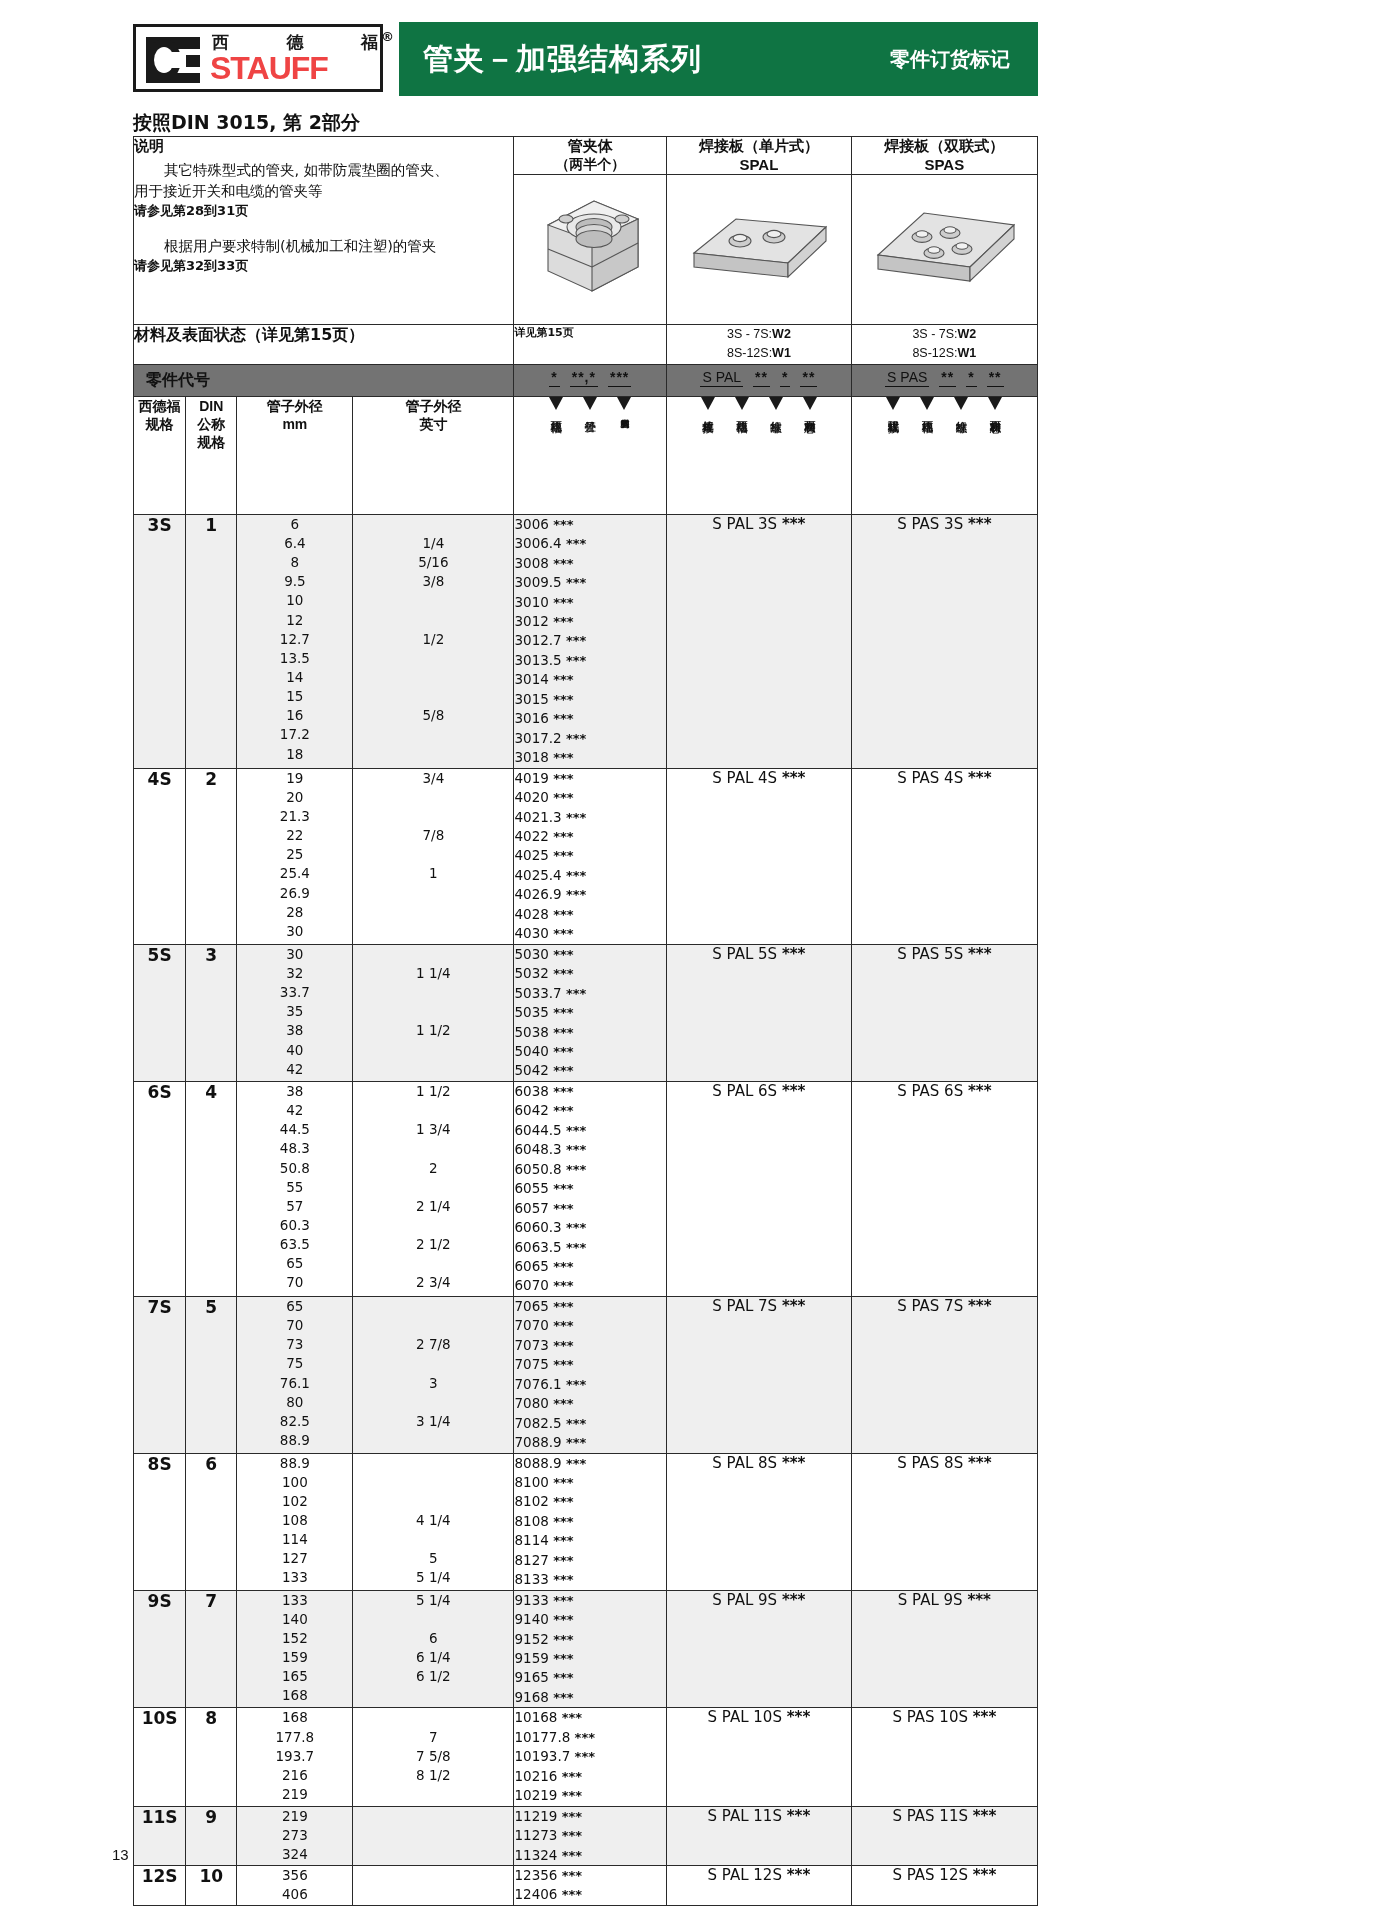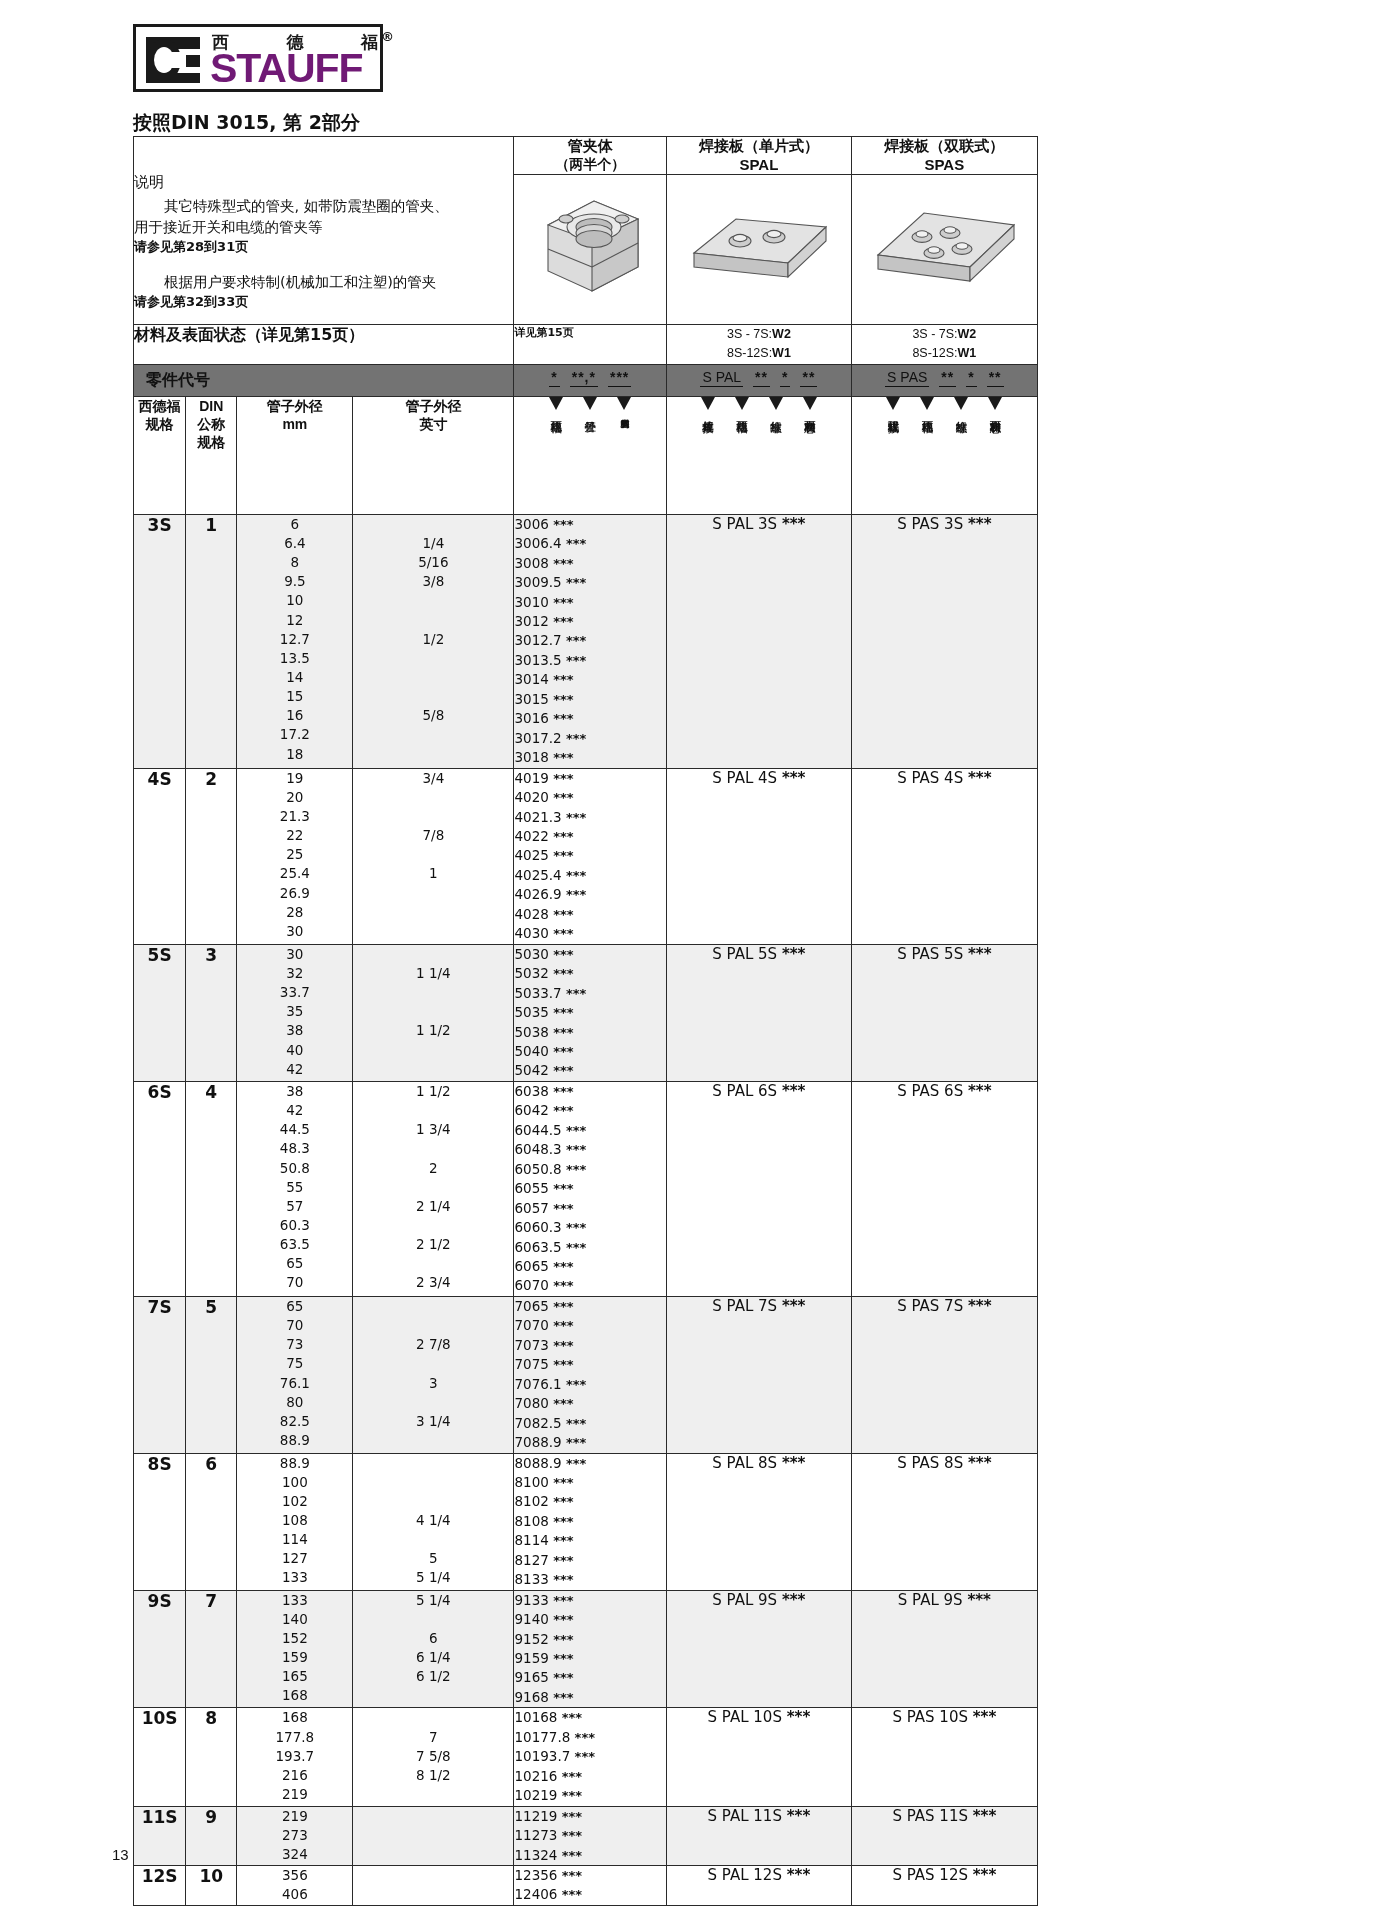--- a/index.html
+++ b/index.html
@@ -25,22 +25,22 @@
     position:absolute; left:2px; top:2px; width:62px; height:54px;
   }
   .logo-cn {
     position:absolute; left:72px; top:0px; width:166px;
     display:flex; justify-content:space-between;
     font-size:17px; font-weight:bold; color:#1a1a1a;
     font-family:"DejaVu Sans",sans-serif;
   }
   .logo-word {
     position:absolute; left:70px; top:18px;
-    font-size:41px; font-weight:bold; letter-spacing:-1px;
-    font-family:"Liberation Sans",sans-serif; color:#701a75;
+    font-size:32px; font-weight:bold; letter-spacing:-1px;
+    font-family:"Liberation Sans",sans-serif; color:#ef4444;
     line-height:38px;
   }
   .logo-reg { position:absolute; right:-16px; top:-2px; font-size:13px; }
 
   .greenbar {
     flex:1 1 auto; margin-left:16px; height:74px; margin-top:4px;
     background:#0f7443; display:flex; align-items:center;
     position:relative;
   }
   .greenbar .title {
@@ -62,21 +62,21 @@
 
   
   table.main {
     position:absolute; left:133px; top:136px;
     width:905px; border-collapse:collapse;
     font-family:"DejaVu Sans",sans-serif;
   }
   table.main td, table.main th { border:1px solid #2a2a2a; padding:0; vertical-align:top; }
 
   .desc-cell { padding:10px 12px 8px 12px; }
-  .desc-title { font-size:15px; font-weight:normal; margin-bottom:4px;margin-top:36px;}
+  .desc-title { font-size:15px; font-weight:bold; margin-bottom:4px;}
   .desc-p { font-size:14.5px; line-height:1.45; }
   .desc-p .ind { padding-left:30px; display:inline; }
   .desc-bold { font-size:13px; font-weight:bold; }
   .desc-gap { height:16px; }
 
   .hdr-prod { text-align:center; padding:8px 4px 4px 4px; }
   .hdr-prod .l1 { font-size:15px; font-weight:bold; }
   .hdr-prod .l2 { font-size:14px; font-weight:bold; }
   .hdr-prod .l2en { font-size:15px; font-weight:bold; font-family:"Liberation Sans",sans-serif;}
 
@@ -143,20 +143,24 @@
           <rect x="22" y="19" width="22" height="16" fill="#ffffff"></rect>
         </svg>
         <div class="logo-cn">
           <span>西</span>
           <span>德</span>
           <span>福</span>
           <span class="logo-reg">®</span>
         </div>
         <div class="logo-word">STAUFF</div>
       </div>
+    </div>
+    <div class="greenbar">
+      <div class="title">管夹－加强结构系列</div>
+      <div class="subtitle">零件订货标记</div>
     </div>
   </div>
 
   <div class="dinline">按照DIN 3015, 第 2部分</div>
 
   <table class="main">
     <tbody>
         <tr>
       <td class="desc-cell" rowspan="2" colspan="4">
         <div class="desc-title">说明</div>

